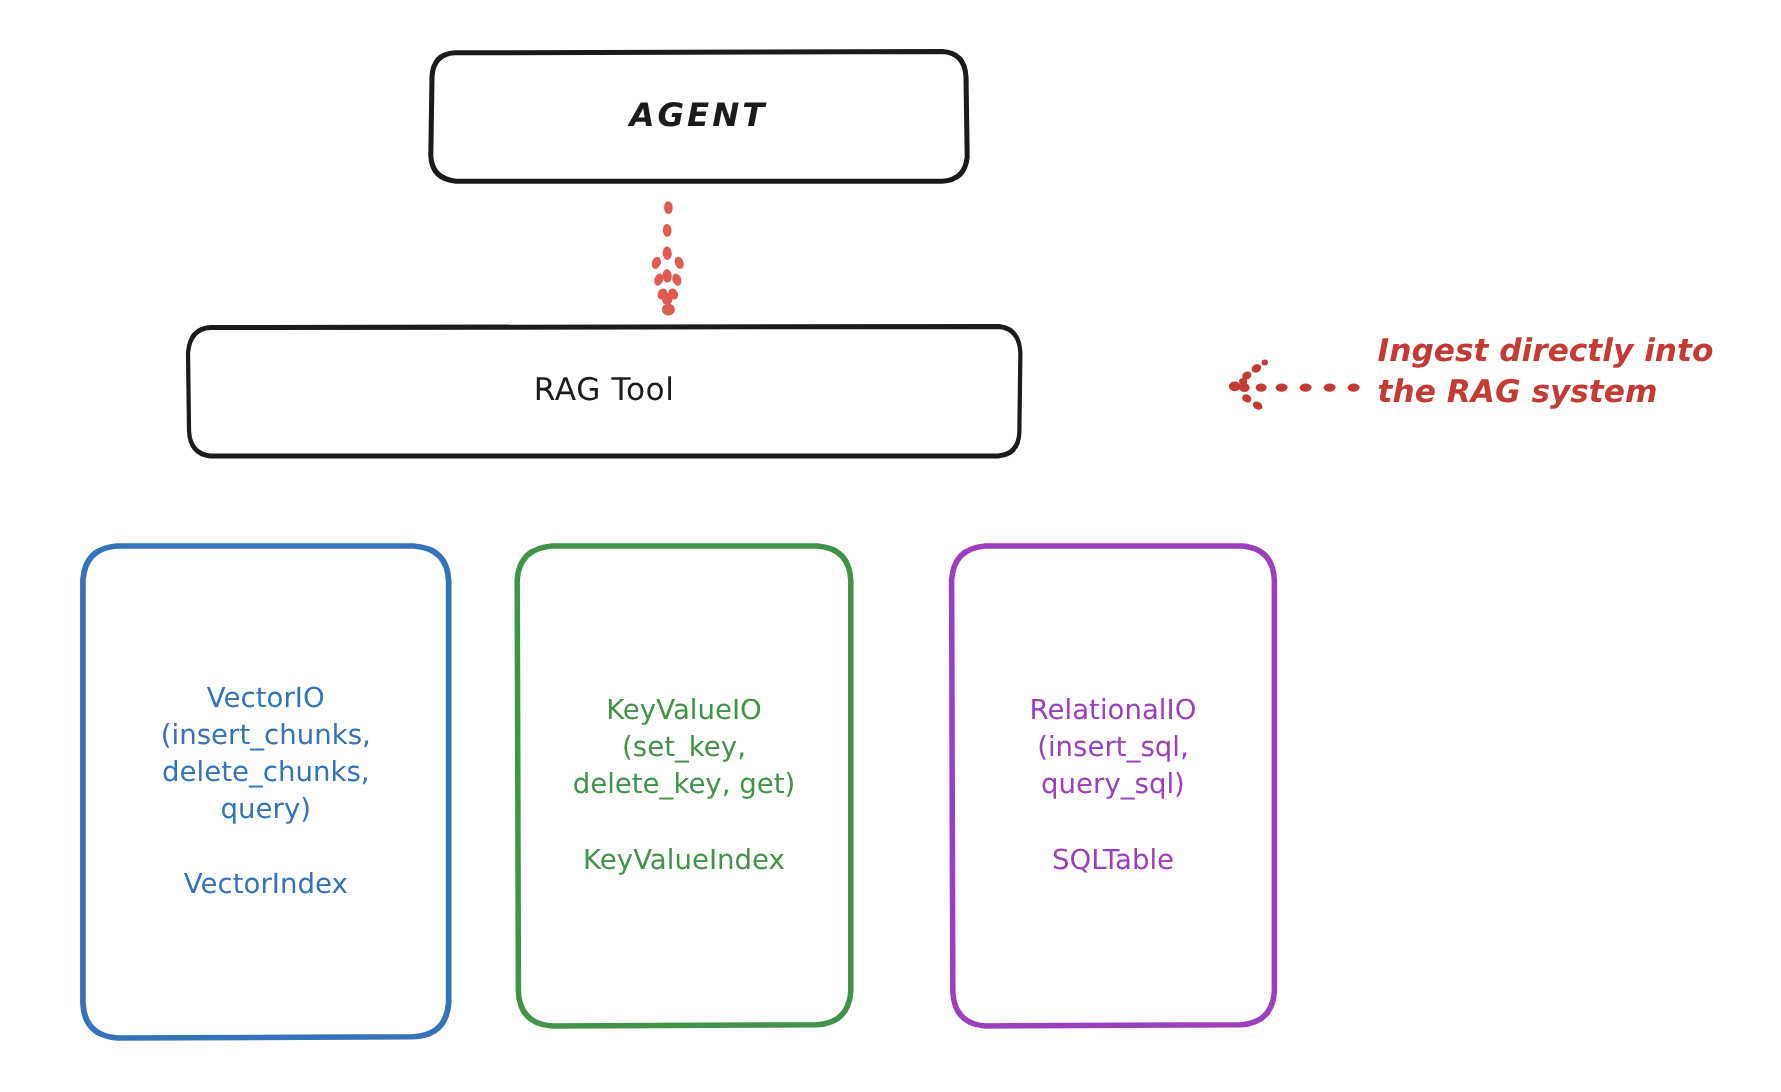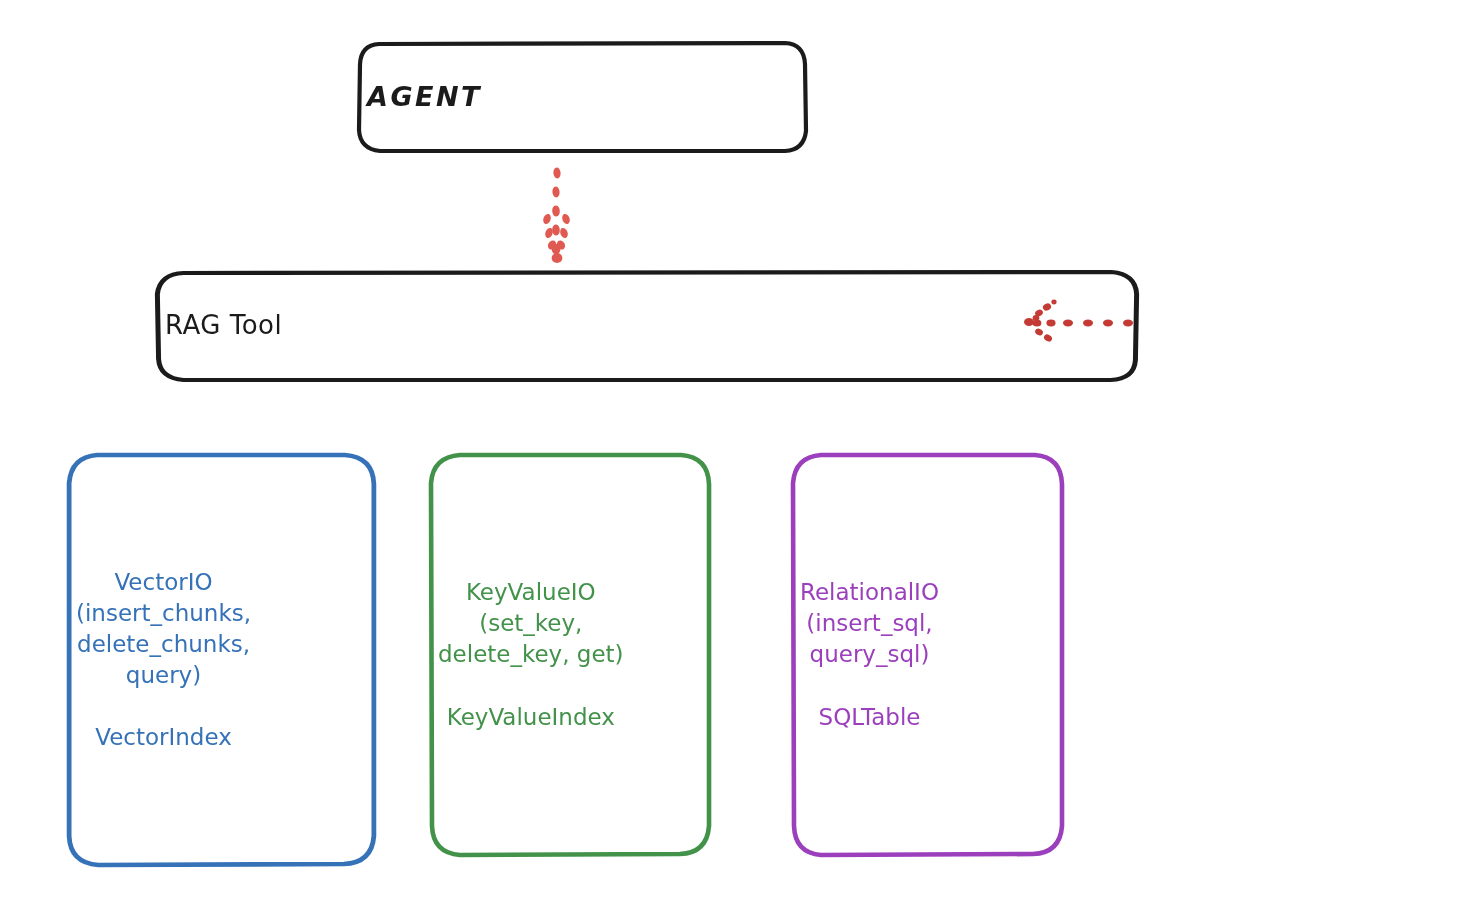--- a/index.html
+++ b/index.html
@@ -23,20 +23,21 @@
     height: 910px;
   }
 
   
   .node {
     position: absolute;
     box-sizing: border-box;
     background: #ffffff;
     display: flex;
     align-items: center;
+    justify-content: center;
     text-align: center;
     border-radius: 16px;
   }
 
   .node-label {
     white-space: pre-line;
     line-height: 1.28;
   }
 
   
@@ -52,21 +53,21 @@
     font-weight: 700;
     font-size: 27px;
     letter-spacing: 2.5px;
     color: #1b1b1b;
   }
 
   
   #rag-tool-node {
     left: 155px;
     top: 270px;
-    width: 984px;
+    width: 697px;
     height: 112px;
   }
   #rag-tool-node .node-label {
     font-family: "DejaVu Sans", sans-serif;
     font-size: 26px;
     color: #1b1b1b;
     letter-spacing: 0.5px;
   }
 
   
@@ -233,14 +234,16 @@
       <path d="M 32 3 L 253 3 Q 280 5 281 32 L 281 374 Q 279 401 252 402 L 32 403
                Q 5 401 4 374 L 3 31 Q 5 5 32 3 Z" fill="#ffffff" stroke="#42924a" stroke-width="4.6" stroke-linecap="round" stroke-linejoin="round"></path>
     </svg>
     <div class="node-label">KeyValueIO
 (set_key,
 delete_key, get)
 
 KeyValueIndex</div>
   </div>
 
+  <div id="ingest-annotation">Ingest directly into
+the RAG system</div>
 
 </div>
 
 </body></html>

